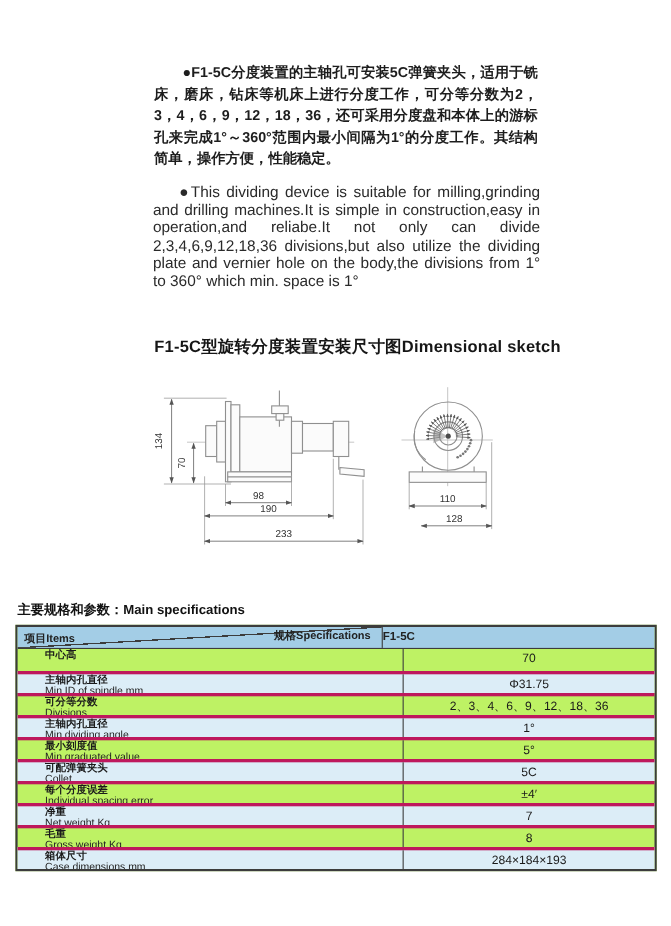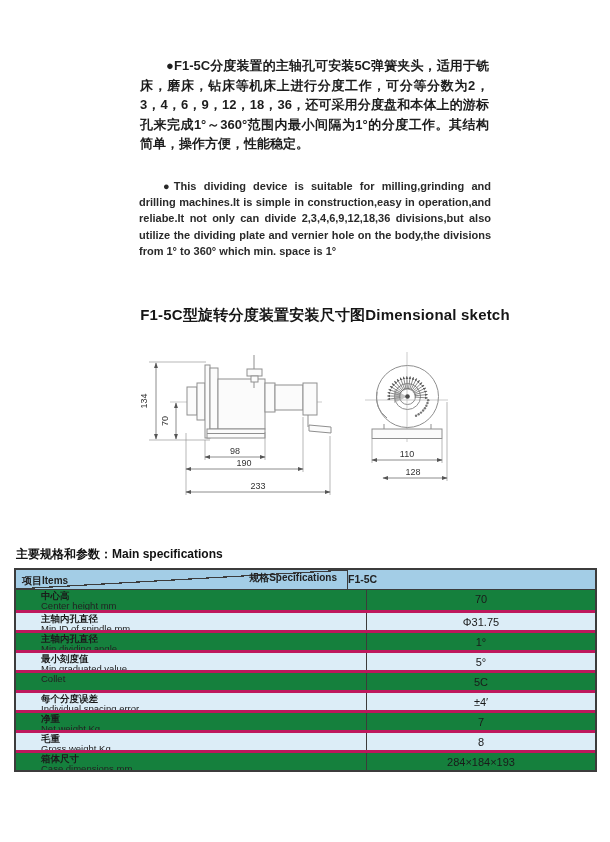--- a/index.html
+++ b/index.html
@@ -7,22 +7,22 @@
     width:610px;height:842px;background:#ffffff;position:relative;overflow:hidden;
     font-family:"Liberation Sans","DejaVu Sans",sans-serif;color:#222;
   }
   p{margin:0;}
   .intro-cn{
     position:absolute;left:140px;top:56px;width:349px;
     font-size:13px;line-height:19.5px;font-weight:700;color:#1d1d1d;
     text-align:justify;text-indent:26px;
   }
   .intro-en{
-    position:absolute;left:139px;top:178px;width:352px;
-    font-size:11px;line-height:16.2px;font-weight:700;color:#2a2a2a;
+    position:absolute;left:139px;top:166px;width:352px;
+    font-size:14px;line-height:16.2px;font-weight:400;color:#2a2a2a;
     text-align:justify;text-indent:24px;
   }
   .sketch-title{
     position:absolute;left:0;top:306px;width:578px;text-align:center;
     font-size:15px;font-weight:700;color:#161616;letter-spacing:.2px;margin:0;padding-left:36px;
   }
   .sketch{position:absolute;left:130px;top:340px;}
   .sketch .geo{stroke:#8f8f8f;stroke-width:1;fill:none;}
   .sketch .geo-f{stroke:#8f8f8f;stroke-width:1;fill:#fbfbfb;}
   .sketch .cl{stroke:#b5b5b5;stroke-width:.7;}
@@ -30,21 +30,21 @@
   .sketch .ext{stroke:#9a9a9a;stroke-width:.7;}
   .sketch text{font-size:9px;fill:#333;font-family:"Liberation Sans","DejaVu Sans",sans-serif;}
   #dial-ticks line{stroke:#5a5a5a;stroke-width:.7;}
   #dial-dots circle{fill:#777;}
   .section-title{
     position:absolute;left:16px;top:546px;
     font-size:12px;font-weight:700;color:#111;
   }
   .spec-table{
     position:absolute;left:14px;top:568px;width:583px;
-    border:2px solid #3c3c3c;background:#15803d;box-sizing:border-box;
+    border:2px solid #3c3c3c;background:#bef264;box-sizing:border-box;
   }
   .thead{display:flex;height:19px;background:#a3cde6;border-bottom:1px solid #3c3c3c;}
   .th-item{
     width:332px;position:relative;border-right:1px solid #3c3c3c;box-sizing:border-box;
     background-image:linear-gradient(to bottom right,
       transparent calc(50% - .6px), #3c3c3c calc(50% - .6px),
       #3c3c3c calc(50% + .6px), transparent calc(50% + .6px));
   }
   .th-items-label{position:absolute;left:6px;bottom:1px;font-size:10px;font-weight:700;}
   .th-spec-label{position:absolute;right:10px;top:1px;font-size:10px;font-weight:700;}
@@ -186,47 +186,54 @@
       <div class="th-item">
         <span class="th-items-label">项目Items</span>
         <span class="th-spec-label">规格Specifications</span>
       </div>
       <div class="th-model">F1-5C</div>
     </div>
     <div class="tbody">
       <div class="tr">
         <div class="td-item">
           <div class="cn">中心高</div>
-          <div class="en">Center height mm</div>
         </div>
         <div class="td-val">70</div>
       </div>
       <div class="tr">
         <div class="td-item">
           <div class="cn">主轴内孔直径</div>
           <div class="en">Min.ID of spindle mm</div>
         </div>
         <div class="td-val">Φ31.75</div>
       </div>
       <div class="tr">
         <div class="td-item">
+          <div class="cn">可分等分数</div>
+          <div class="en">Divisions</div>
+        </div>
+        <div class="td-val">2、3、4、6、9、12、18、36</div>
+      </div>
+      <div class="tr">
+        <div class="td-item">
           <div class="cn">主轴内孔直径</div>
           <div class="en">Min.dividing angle</div>
         </div>
         <div class="td-val">1°</div>
       </div>
       <div class="tr">
         <div class="td-item">
           <div class="cn">最小刻度值</div>
           <div class="en">Min.graduated value</div>
         </div>
         <div class="td-val">5°</div>
       </div>
       <div class="tr">
         <div class="td-item">
+          <div class="cn">可配弹簧夹头</div>
           <div class="en">Collet</div>
         </div>
         <div class="td-val">5C</div>
       </div>
       <div class="tr">
         <div class="td-item">
           <div class="cn">每个分度误差</div>
           <div class="en">Individual spacing error</div>
         </div>
         <div class="td-val">±4′</div>

